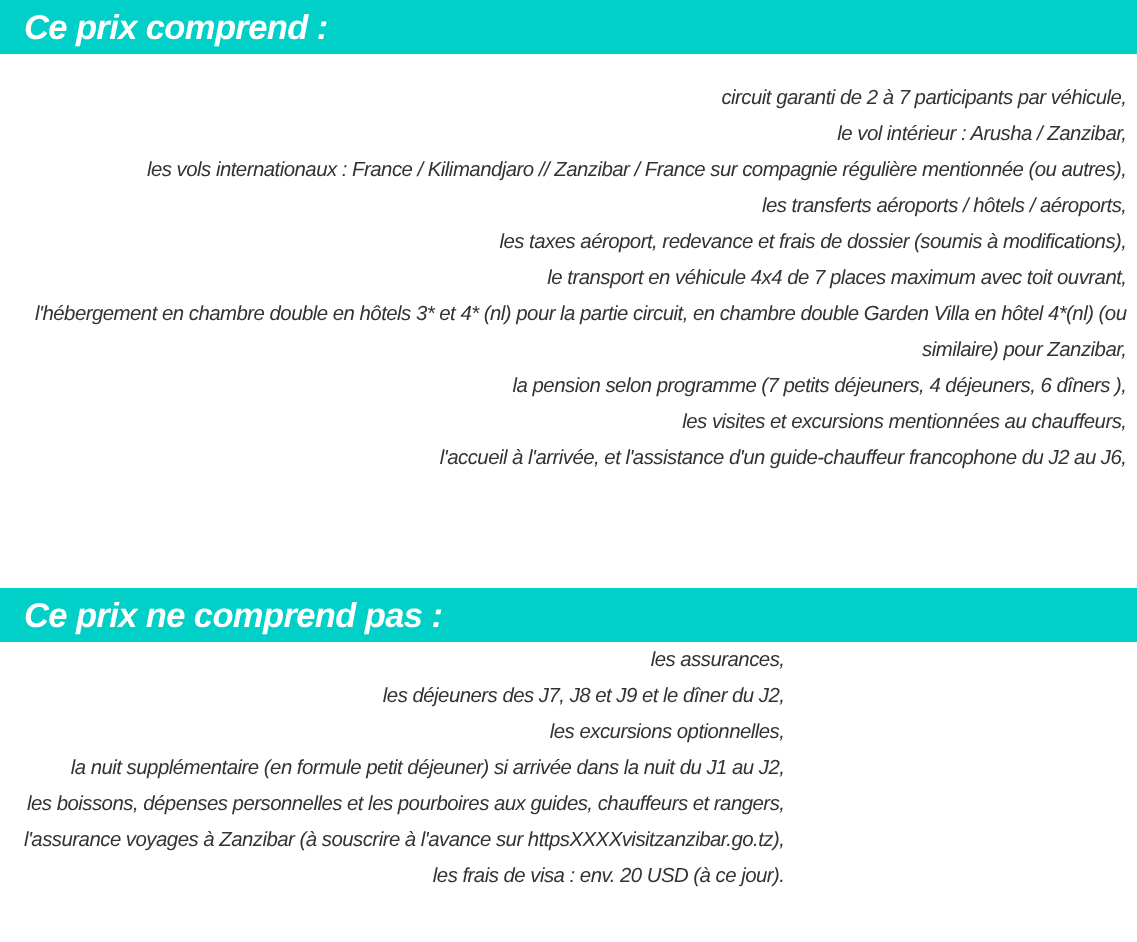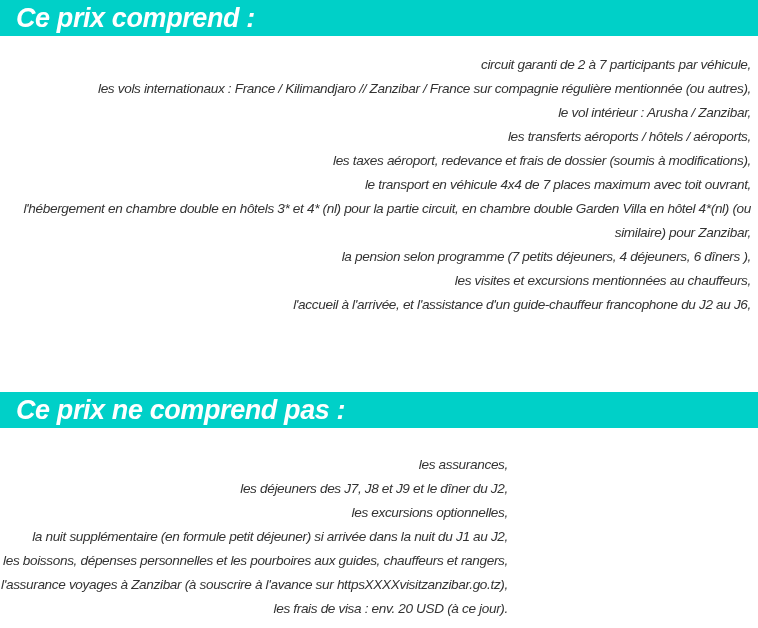--- a/index.html
+++ b/index.html
@@ -5,21 +5,21 @@
   html, body { margin: 0; padding: 0; background: #ffffff; }
   body { width: 758px; height: 628px; position: relative; overflow: hidden; }
   .hdr {
     position: absolute; left: 0; width: 758px; height: 36px;
     background: #00d0c8;
   }
   .hdr-text {
     position: absolute; left: 16px; top: 3px;
     font-family: "Liberation Sans", sans-serif;
     font-style: italic; font-weight: bold;
-    font-size: 27px; color: #ffffff;
+    font-size: 23px; color: #ffffff;
     letter-spacing: -0.4px;
     line-height: 30px;
   }
   .list {
     position: absolute; left: 1px; margin: 0; padding: 0; list-style: none;
     font-family: "Liberation Sans", sans-serif;
     font-style: italic; font-size: 13.6px; color: #333333;
     letter-spacing: -0.35px;
     text-align: right;
   }
@@ -28,36 +28,36 @@
 </style>
 </head>
 <body>
 
 <div class="hdr" style="top:0;">
   <span class="hdr-text">Ce prix comprend :</span>
 </div>
 
 <ul class="list" style="top:53px;">
   <li>circuit garanti de 2 à 7 participants par véhicule,</li>
+  <li>le vol intérieur : Arusha / Zanzibar,</li>
   <li>les vols internationaux : France / Kilimandjaro // Zanzibar / France sur compagnie régulière mentionnée (ou autres),</li>
-  <li>le vol intérieur : Arusha / Zanzibar,</li>
   <li>les transferts aéroports / hôtels / aéroports,</li>
   <li>les taxes aéroport, redevance et frais de dossier (soumis à modifications),</li>
   <li>le transport en véhicule 4x4 de 7 places maximum avec toit ouvrant,</li>
   <li class="wrap">l'hébergement en chambre double en hôtels 3* et 4* (nl) pour la partie circuit, en chambre double Garden Villa en hôtel 4*(nl) (ou similaire) pour Zanzibar,</li>
   <li>la pension selon programme  (7 petits déjeuners, 4 déjeuners, 6 dîners ),</li>
   <li>les visites et excursions mentionnées au chauffeurs,</li>
   <li>l'accueil à l'arrivée, et l'assistance d'un guide-chauffeur francophone du J2 au J6,</li>
 </ul>
 
 <div class="hdr" style="top:392px;text-align:right;">
   <span class="hdr-text">Ce prix ne comprend pas :</span>
 </div>
 
-<ul class="list" style="top:453px;">
+<ul class="list" style="top:428px;margin-left:15px;">
   <li>les assurances,</li>
   <li>les déjeuners des J7, J8 et J9 et le dîner du J2,</li>
   <li>les excursions optionnelles,</li>
   <li>la nuit supplémentaire (en formule petit déjeuner) si arrivée dans la nuit du J1 au J2,</li>
   <li>les boissons, dépenses personnelles et les pourboires aux guides, chauffeurs et rangers,</li>
   <li>l'assurance voyages à Zanzibar (à souscrire à l'avance sur httpsXXXXvisitzanzibar.go.tz),</li>
   <li>les frais de visa : env. 20 USD (à ce jour).</li>
 </ul>
 
 </body></html>

